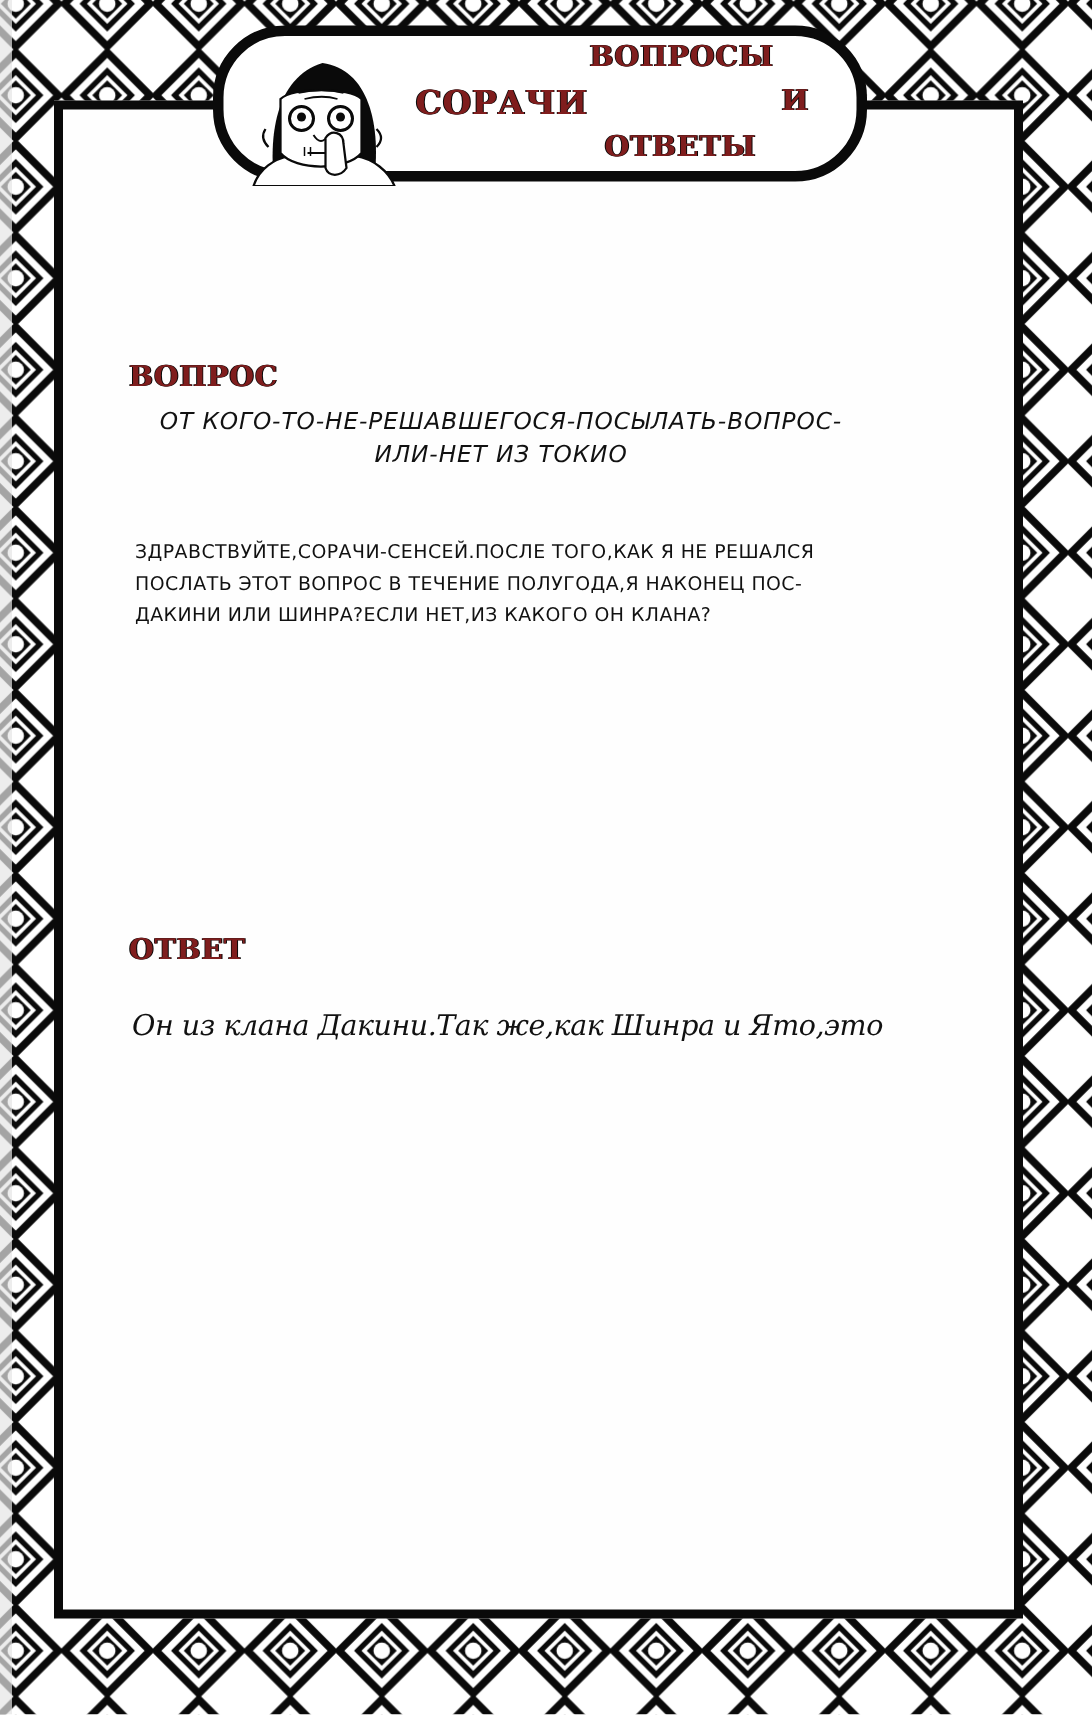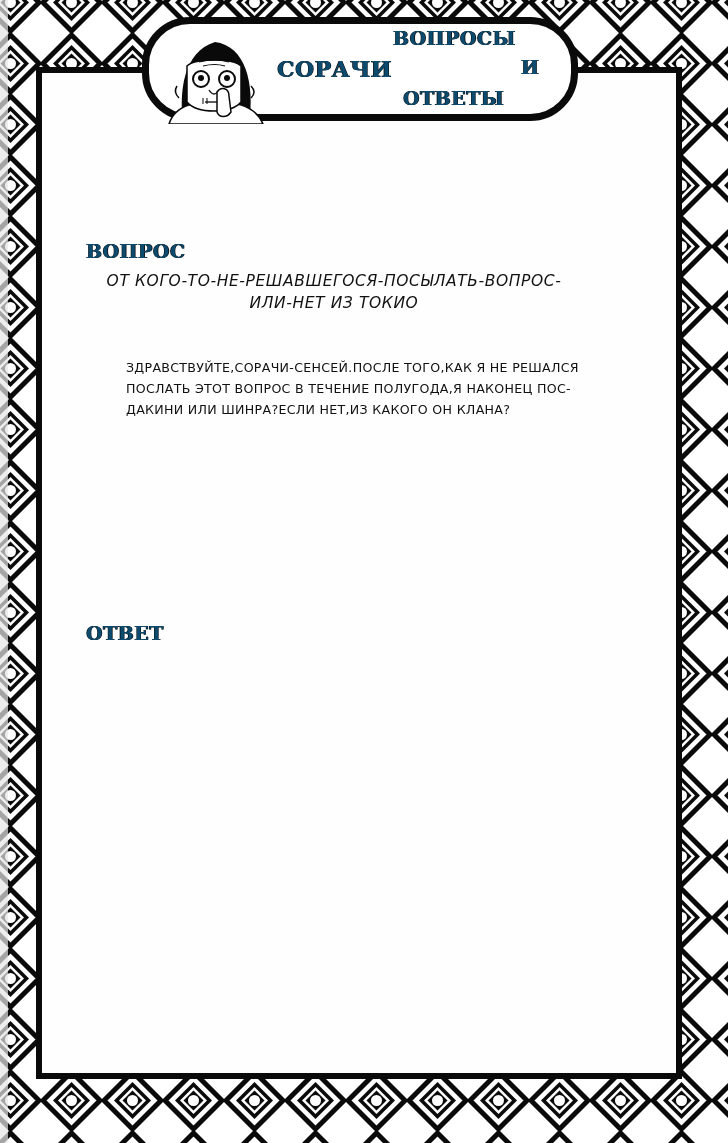--- a/index.html
+++ b/index.html
@@ -17,21 +17,21 @@
   }
   .banner {
     position: absolute; left: 142px; top: 17px; width: 436px; height: 104px;
     background: #ffffff; border: 7px solid #0a0a0a; border-radius: 48px;
     z-index: 2; box-sizing: border-box;
   }
   .banner-face {
     position: absolute; left: 16px; top: 8px; width: 100px; height: 92px;
   }
   .t-heavy {
-    font-family: "DejaVu Serif", serif; font-weight: 900; color: #0c4a6e;
+    font-family: "DejaVu Serif", serif; font-weight: 900; color: #7f1d1d;
     letter-spacing: 0.5px; position: absolute; white-space: nowrap;
     text-shadow: 0.6px 0 0 #0a0a0a, -0.6px 0 0 #0a0a0a;
     text-align: right;
   }
   .b-sorachi { left: 128px; top: 32px; font-size: 22px; }
   .b-voprosy { left: 244px; top: 3px; font-size: 19px; }
   .b-i { left: 372px; top: 32px; font-size: 19px; }
   .b-otvety { left: 254px; top: 63px; font-size: 19px; }
 
   .q-head { left: 86px; top: 240px; font-size: 19px; z-index: 3; }
@@ -39,21 +39,21 @@
     position: absolute; z-index: 3; left: 84px; top: 270px; width: 500px;
     font-family: "DejaVu Sans", sans-serif; font-style: italic;
     font-size: 15.5px; line-height: 22px; letter-spacing: 0.6px;
     text-align: center; color: #111; text-transform: uppercase;
   }
   .q-body {
     position: absolute; z-index: 3; left: 90px; top: 357px; width: 530px;
     font-family: "DejaVu Sans", sans-serif; font-size: 12.6px; line-height: 21px;
     letter-spacing: 0.3px; color: #111; text-transform: uppercase;
   }
-  .q-body span { display: block; white-space: nowrap; margin-left: 36px; }
+  .q-body span { display: block; white-space: nowrap; }
   .a-head { left: 86px; top: 622px; font-size: 19px; z-index: 3; }
   .a-body {
     position: absolute; z-index: 3; left: 88px; top: 670px; width: 520px;
     font-family: "DejaVu Serif", serif; font-style: italic;
     font-size: 19px; line-height: 28px; color: #111; letter-spacing: -0.3px;
   }
   .a-body span { display: block; white-space: nowrap; }
 </style>
 </head>
 <body>
@@ -105,13 +105,14 @@
   <div>или-нет из токио</div>
 </div>
 <div class="q-body">
   <span>здравствуйте,сорачи-сенсей.после того,как я не решался</span>
   <span>послать этот вопрос в течение полугода,я наконец пос-</span>
   <span>дакини или шинра?если нет,из какого он клана?</span>
 </div>
 
 <div class="t-heavy a-head">ОТВЕТ</div>
 <div class="a-body">
+  <span>Он из клана Дакини.Так же,как Шинра и Ято,это</span>
 </div>
 
 </body></html>

